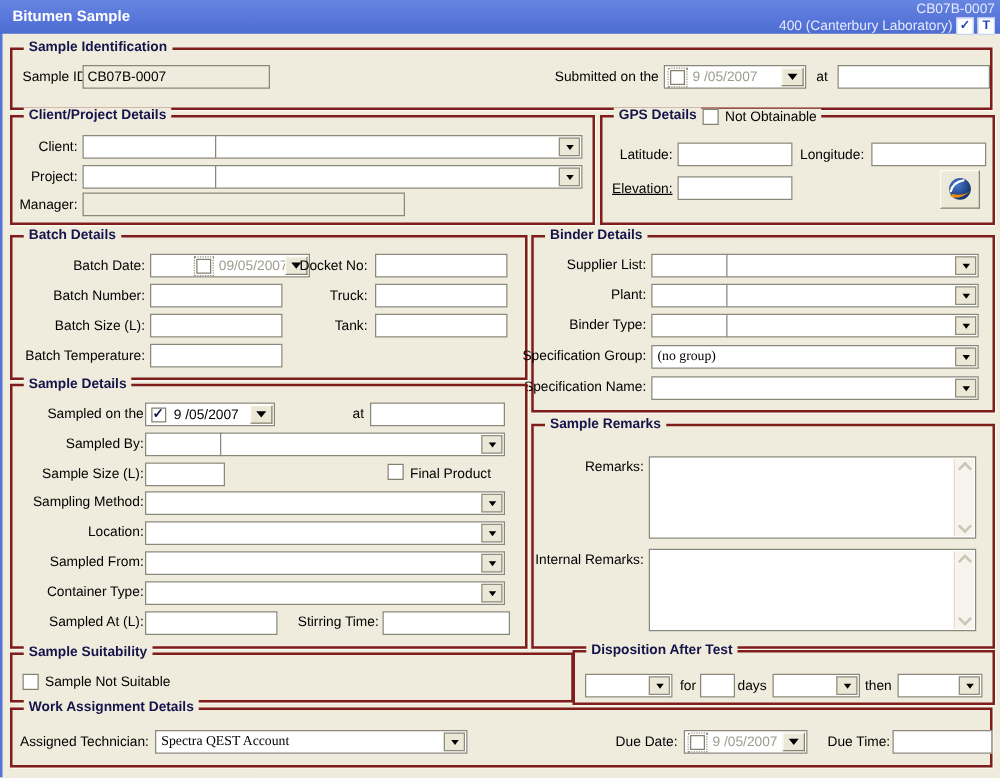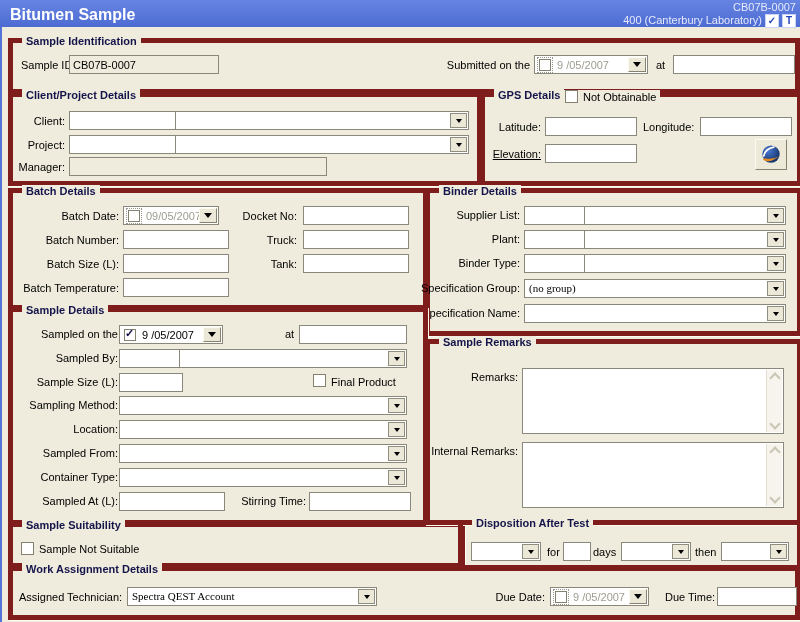--- a/index.html
+++ b/index.html
@@ -1,26 +1,26 @@
 <!DOCTYPE html>
 <html><head>
 <meta charset="utf-8">
 <style>
   html,body{margin:0;padding:0;width:800px;height:622px;overflow:hidden;
     background:#efecdd;font-family:"Liberation Sans",sans-serif;font-size:11px;color:#000;}
   .win{position:relative;width:800px;height:622px;}
   .edge-left{position:absolute;left:0;top:0;bottom:0;width:2px;background:#5373d6;}
   .titlebar{position:absolute;left:0;top:0;width:800px;height:27px;
     background:linear-gradient(180deg,#6684e2 0%,#4d6cd2 100%);}
-  .tb-title{position:absolute;left:10px;top:6px;color:#fff;font-weight:bold;font-size:16px;}
+  .tb-title{position:absolute;left:10px;top:6px;color:#fff;font-weight:bold;font-size:12px;}
   .tb-right{position:absolute;right:4px;top:1px;text-align:right;color:#e6eafc;font-size:11px;line-height:13px;}
   .tb-btn{display:inline-block;width:12px;height:12px;background:#fff;border:1px solid #c9d3f5;
     color:#2443b8;font-size:10px;line-height:12px;font-weight:bold;text-align:center;
     vertical-align:middle;margin-left:3px;cursor:default;}
-  .grp{position:absolute;border:5px solid #7f1d1d;box-shadow:1px 1px 0 #fdfbf0;}
+  .grp{position:absolute;border:2px solid #7f1d1d;box-shadow:1px 1px 0 #fdfbf0;}
   .lgd{position:absolute;top:-8px;left:9px;background:#efecdd;padding:0 4px;
     font-weight:bold;color:#14144a;white-space:nowrap;}
   .lgd-ext{position:absolute;top:-7px;background:#efecdd;padding:0 4px;display:flex;align-items:center;gap:5px;}
   .lbl{position:absolute;white-space:nowrap;}
   .r{text-align:right;}
   .field{position:absolute;background:#fff;border:1px solid #8a887a;height:17px;
     font-family:"Liberation Sans",sans-serif;font-size:11px;padding:0 3px;margin:0;box-sizing:content-box;}
   .field.dis{background:#efecdd;}
   .combo{position:absolute;background:#fff;border:1px solid #8a887a;height:17px;}
   .cb-val{position:absolute;left:4px;top:2px;right:20px;overflow:hidden;white-space:nowrap;font-family:Liberation Serif, serif;}
@@ -125,21 +125,21 @@
         <circle cx="12" cy="11" r="9.5" fill="url(#gg)"></circle>
         <path d="M4 13 Q6 5 15 3.5" fill="none" stroke="#ffffff" stroke-width="2" stroke-linecap="round"></path>
         <path d="M3 17 Q10 22 21 13 Q14 17.5 5.5 15.5 Z" fill="#e78a1c"></path>
       </svg>
     </div>
   </div>
 
   <div class="grp" style="left:8px;top:188px;width:410px;height:112px;">
     <span class="lgd">Batch Details</span>
     <span class="lbl r" style="right:304px;top:17px;">Batch Date:</span>
-    <div class="dp" style="left:110px;top:13px;width:94px;">
+    <div class="dp" style="left:110px;top:13px;width:94px;padding-left:32px;">
       <span class="dp-chk dotted"></span>
       <span class="dp-text dis">09/05/2007</span>
       <span class="dp-btn"></span>
     </div>
     <span class="lbl r" style="right:126px;top:17px;">Docket No:</span>
     <input class="field" style="left: 290px; top: 13px; width: 98px;" value="">
     <span class="lbl r" style="right:304px;top:41px;">Batch Number:</span>
     <input class="field" style="left: 110px; top: 37px; width: 98px;" value="">
     <span class="lbl r" style="right:126px;top:41px;">Truck:</span>
     <input class="field" style="left: 290px; top: 37px; width: 98px;" value="">

